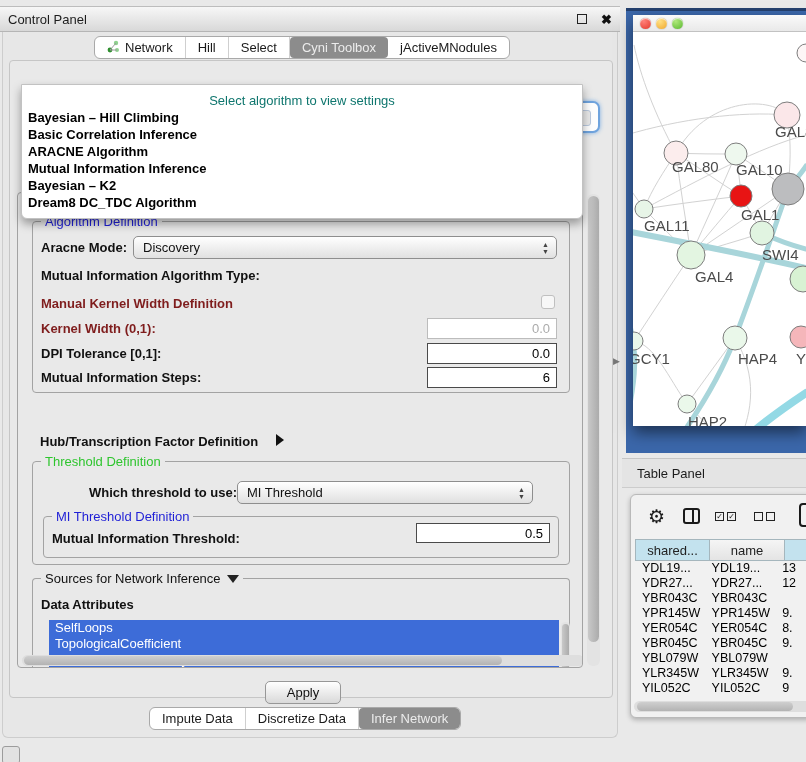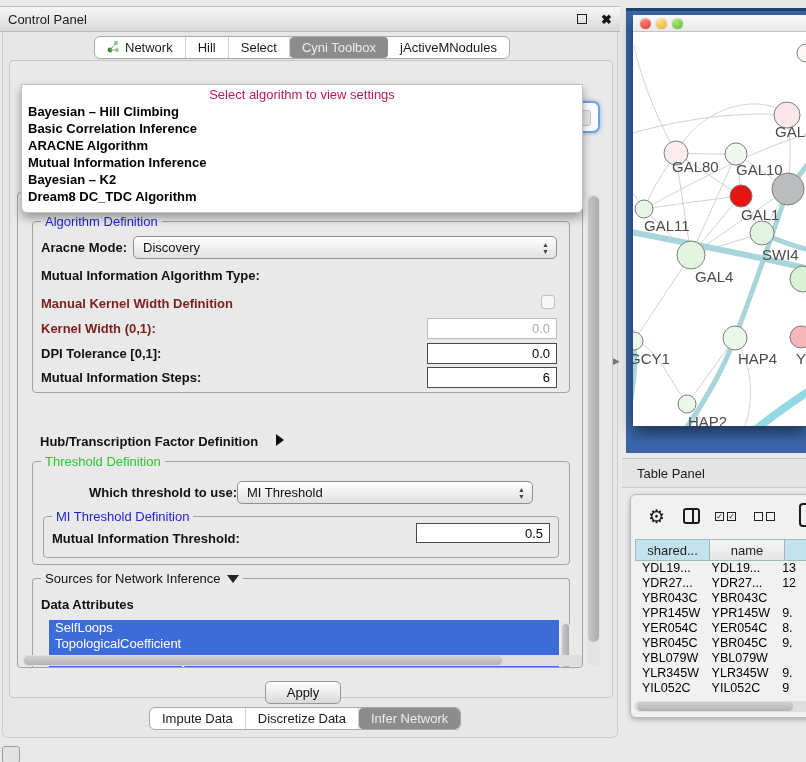--- a/index.html
+++ b/index.html
@@ -60,21 +60,21 @@
     content:""; position:absolute; right:7px; top:7px; width:10px; height:14px;
     background:#e8e8e8; border:1px solid #b9c8dd; border-radius:3px;
   }
 
   
   .dropdown {
     position:absolute; left:18px; top:52px; width:562px; min-height:120px;
     background:#fff; border:1px solid #c2c2c2; border-radius:0 0 6px 6px;
     box-shadow:0 5px 10px rgba(0,0,0,0.35); padding-bottom:7px; z-index:30;
   }
-  .dd-hint { text-align:center; color:#be185d; font-size:13px; padding:2px 0 1px; }
+  .dd-hint { text-align:center; color:#0f766e; font-size:13px; padding:8px 0 1px; }
   .dd-item { font-size:13px; color:#000; padding:1px 6px; line-height:15px;font-weight:bold; }
   .dd-item.bold { font-weight:bold; }
 
   
   .group { position:absolute; border:1px solid #a3a3a3; border-radius:4px; }
   .legend {
     position:absolute; top:-8px; left:8px; background:#e9e9e9; padding:0 4px;
     font-size:13px; white-space:nowrap;
   }
   .legend.blue { color:#1f1fd6; }

